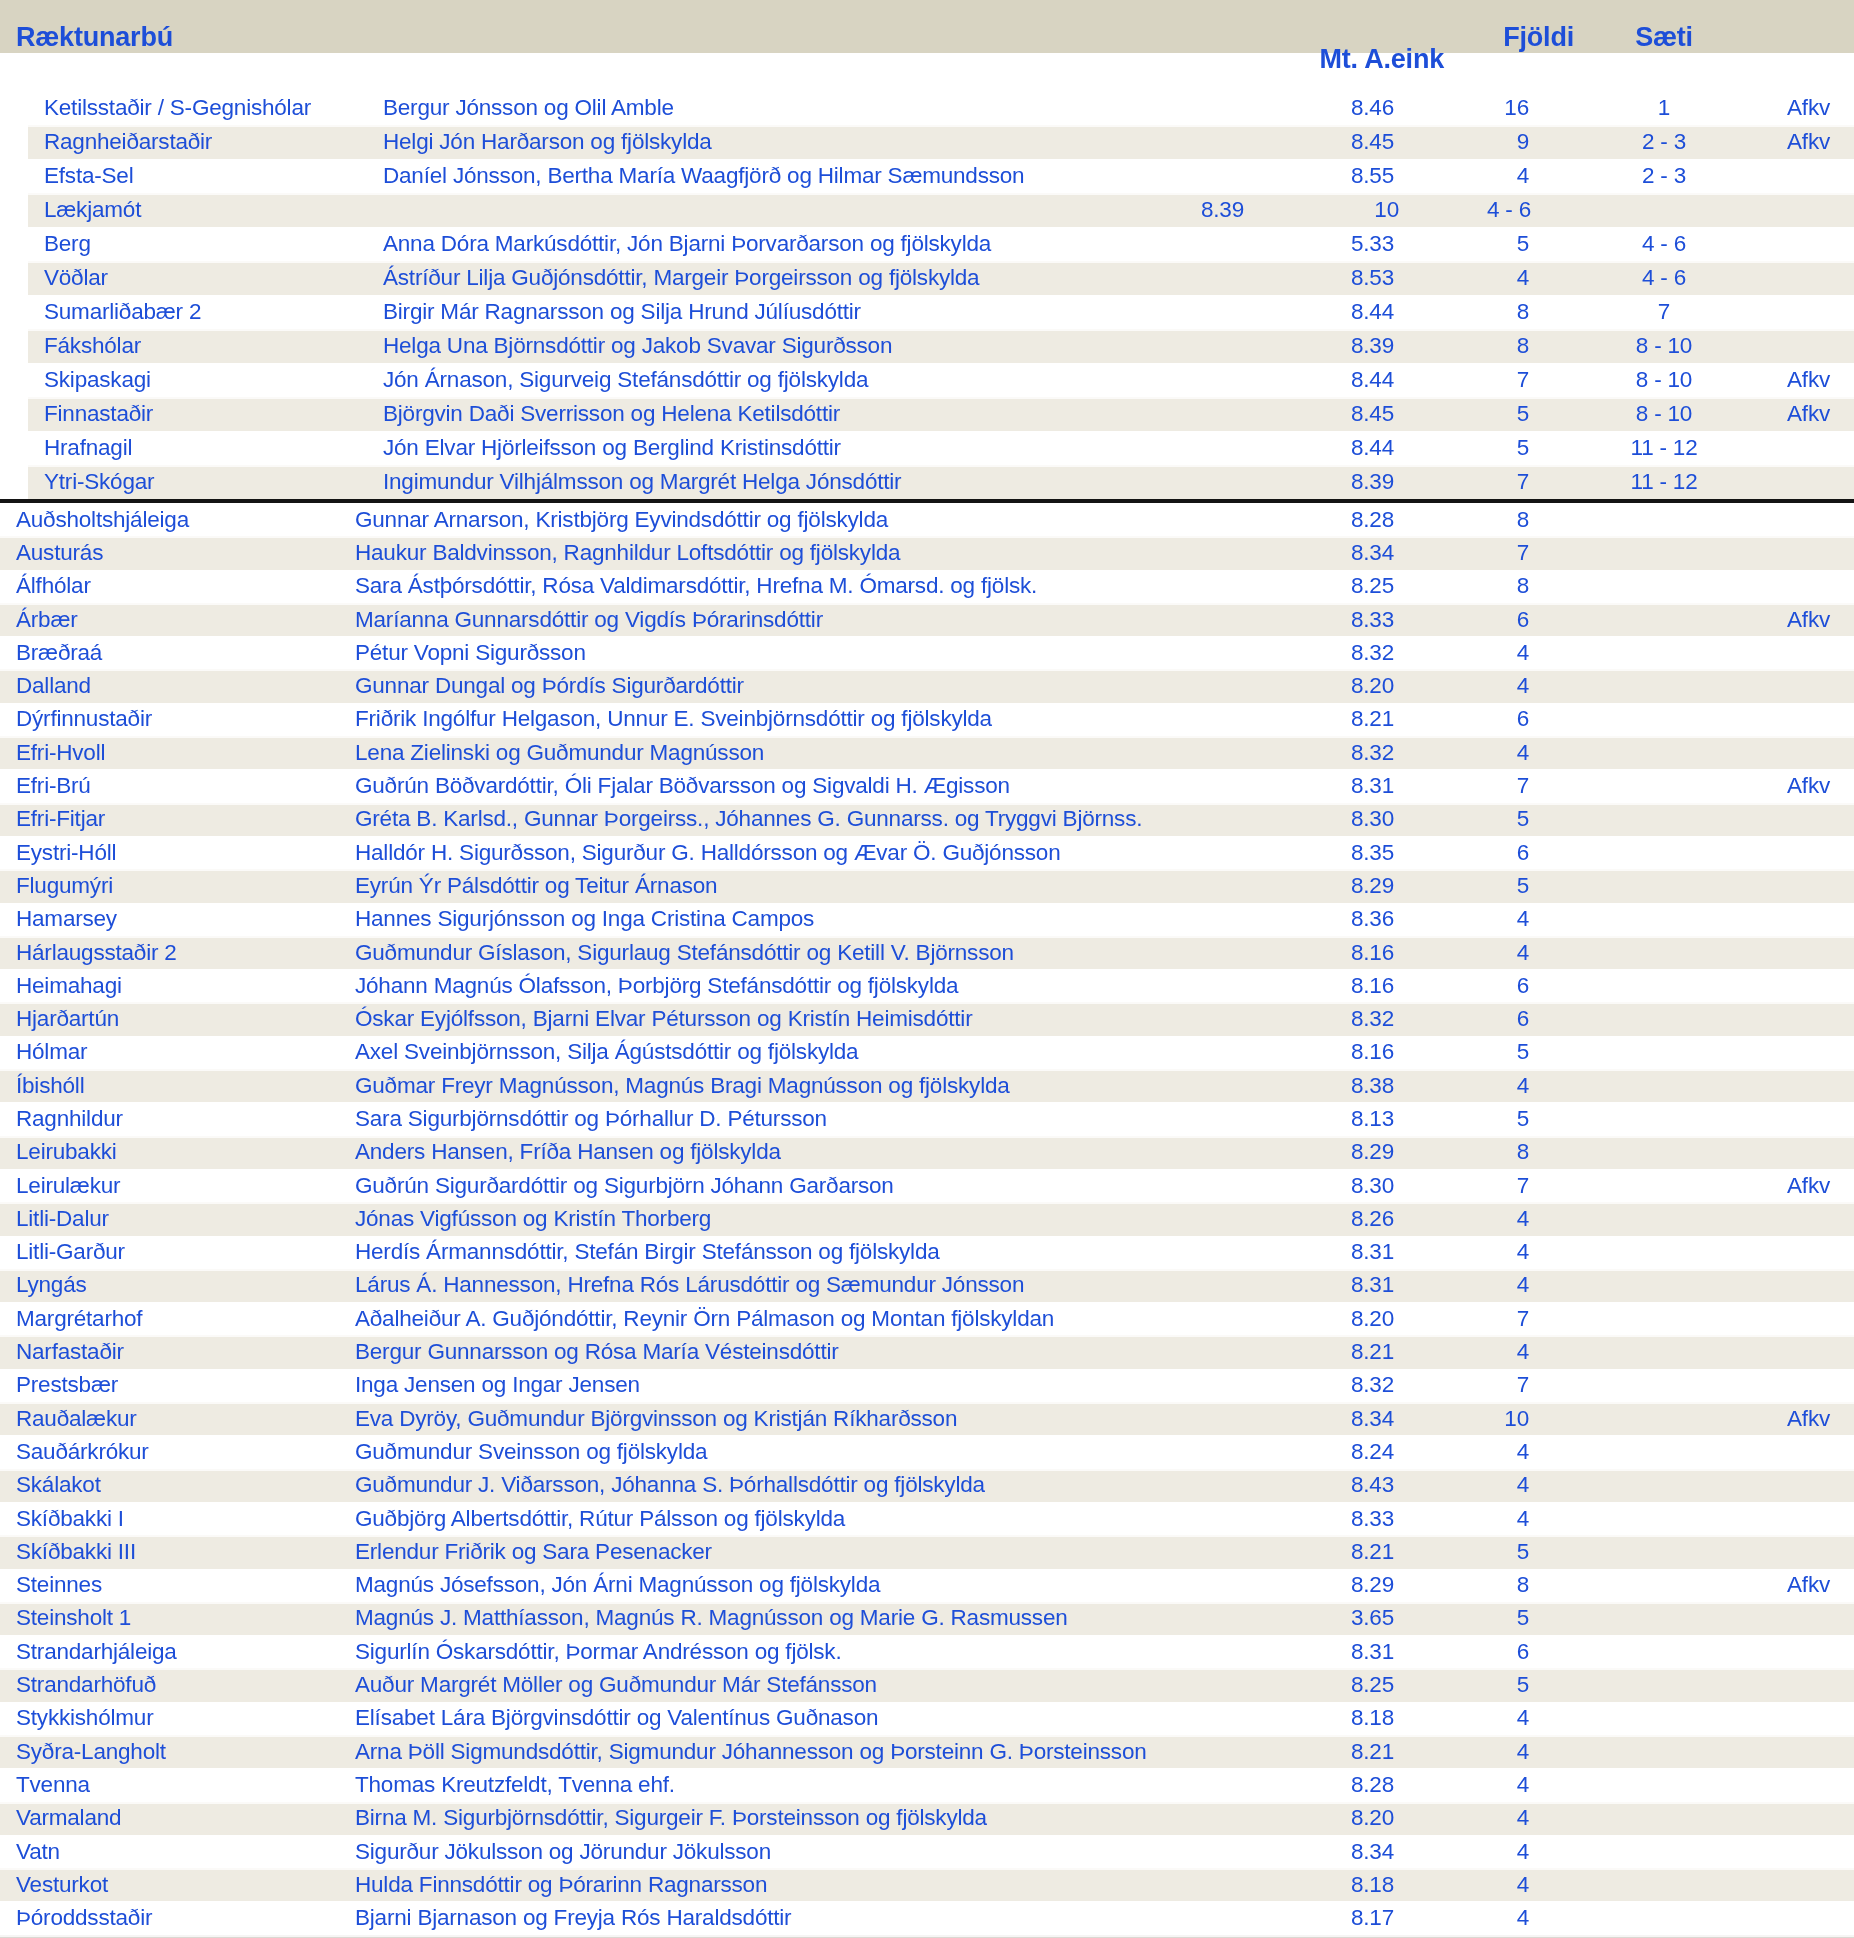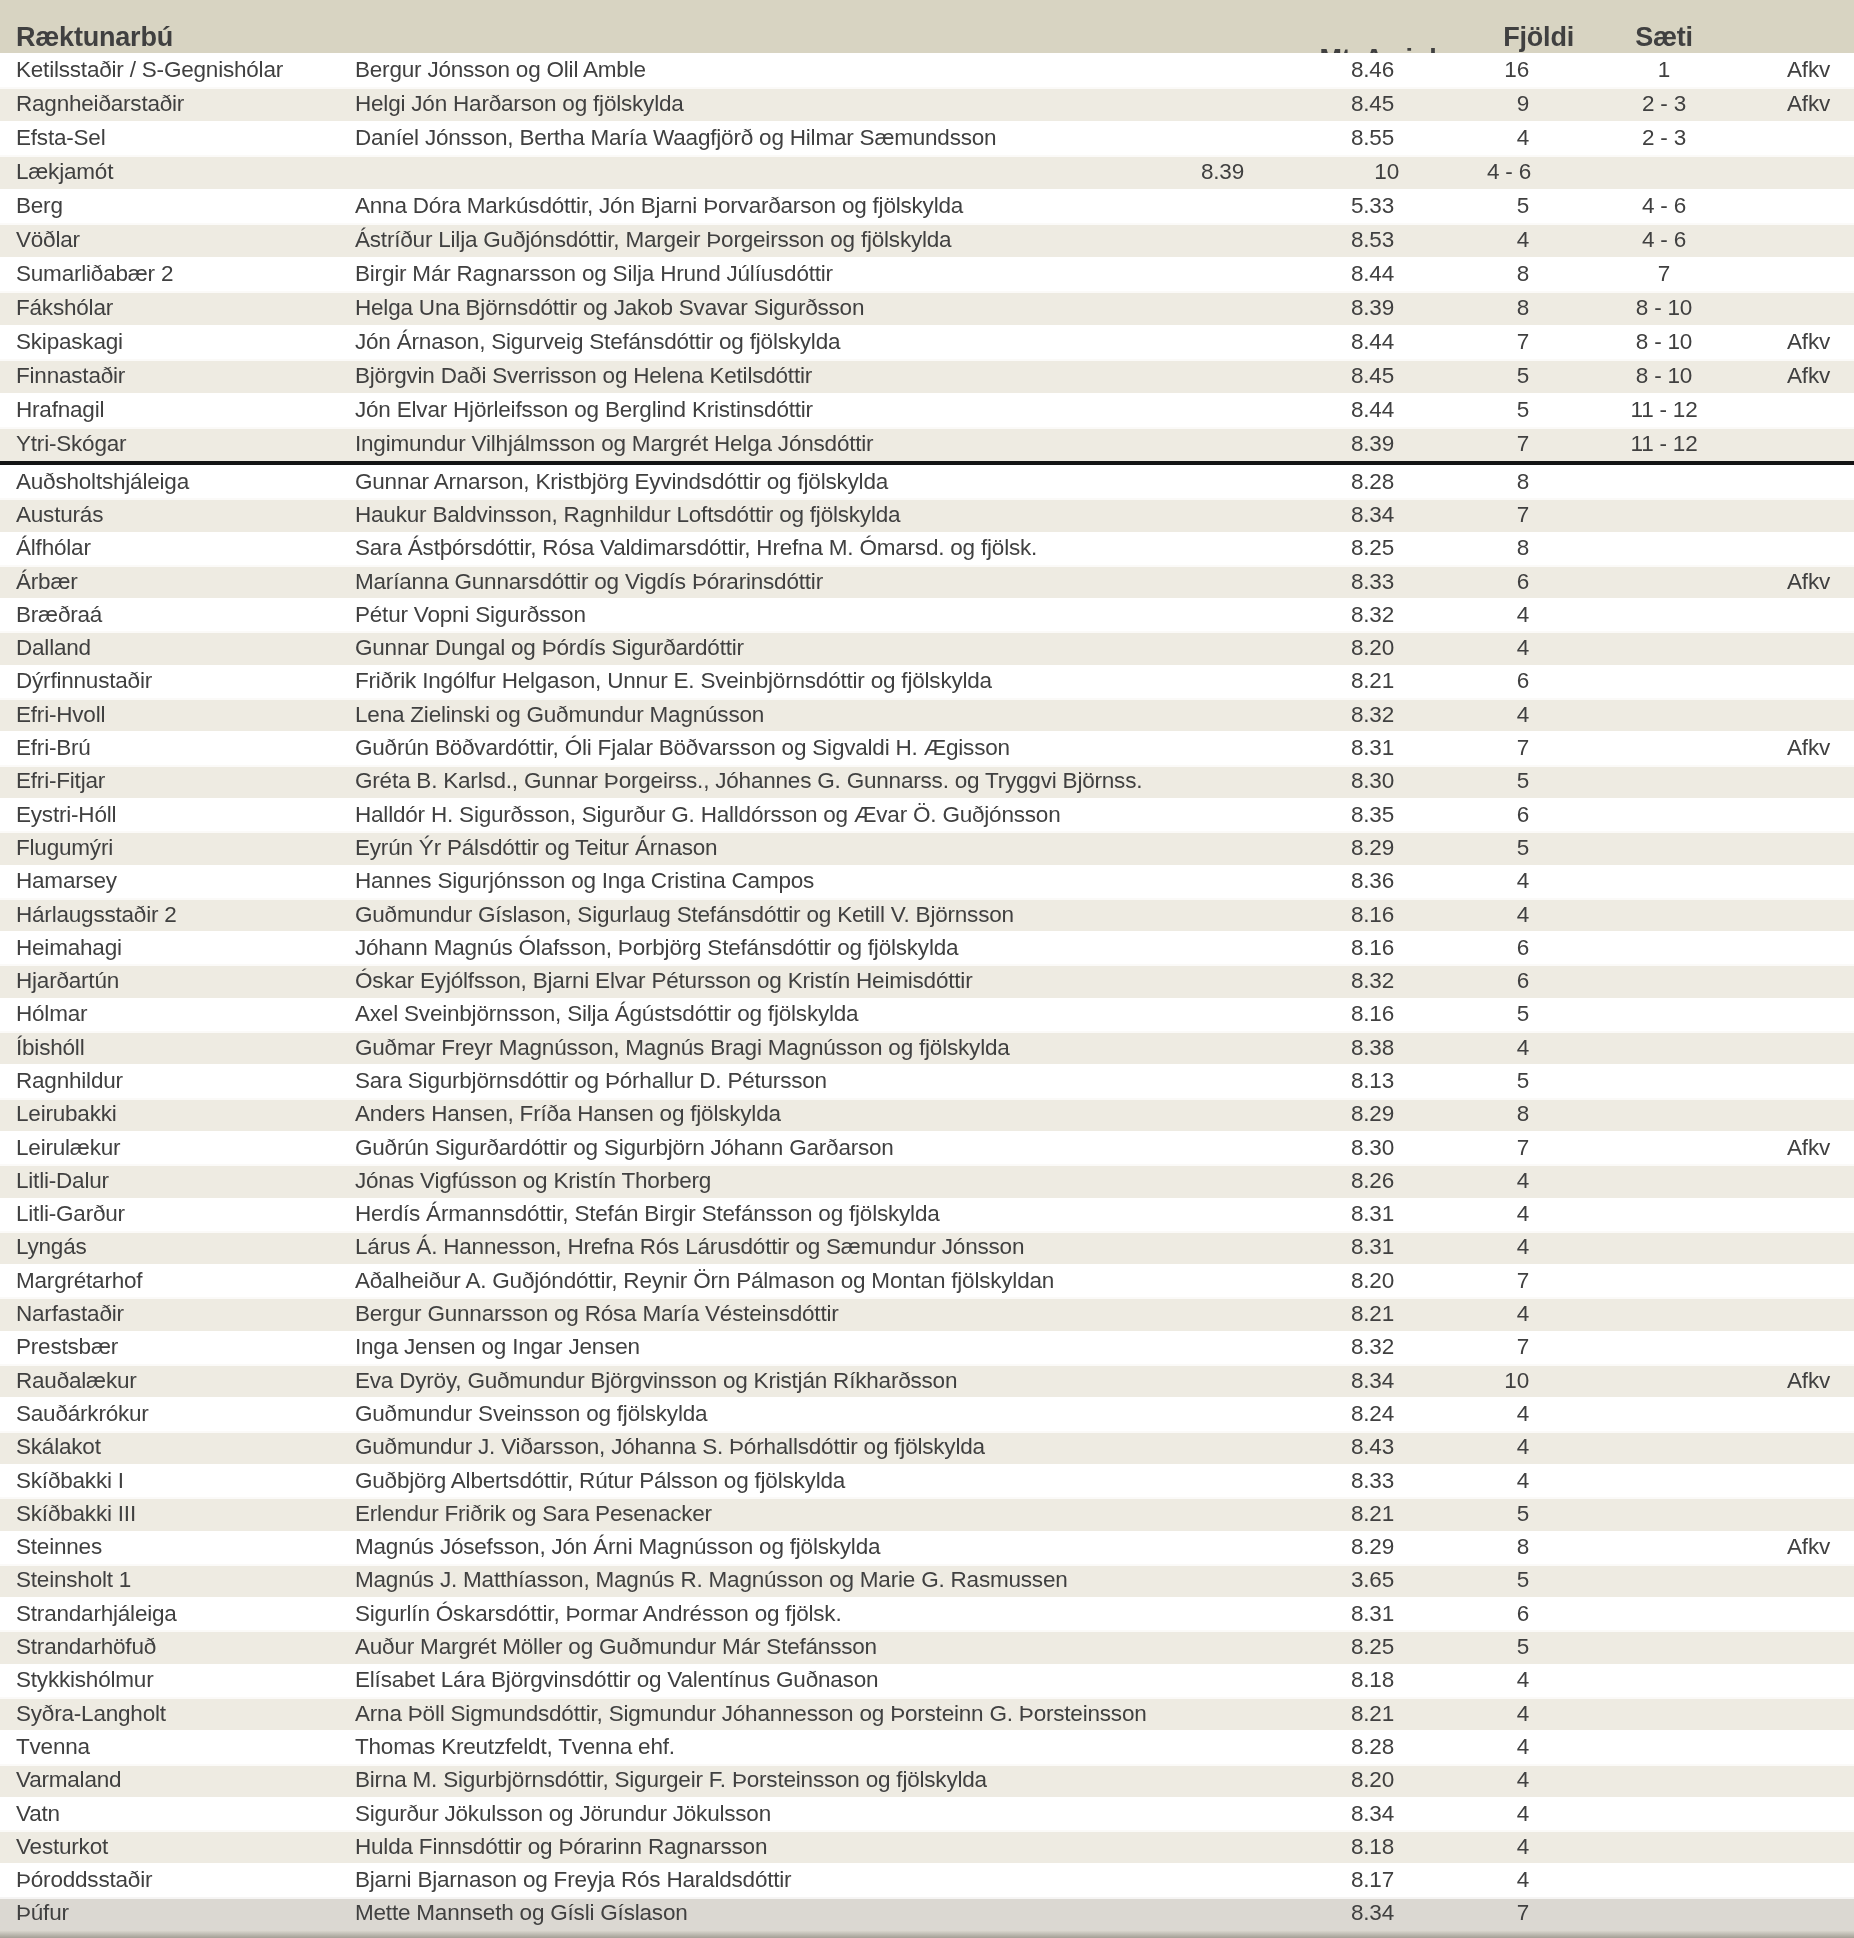--- a/index.html
+++ b/index.html
@@ -1,35 +1,35 @@
 <!DOCTYPE html>
 <html><head>
 <meta charset="utf-8">
 <style>
   html,body{margin:0;padding:0;}
   .page{
     width:1854px;height:1938px;overflow:hidden;background:#ffffff;
-    color:#404040;font-family:"Liberation Sans",sans-serif;letter-spacing:-0.2px;
-    display:flex;flex-direction:column;
+    color:#1d4ed8;font-family:"Liberation Sans",sans-serif;letter-spacing:-0.2px;
+    display:flex;flex-direction:column;gap:38px;
   }
   .grid{
     display:grid;
     grid-template-columns:355px 1fr 150px 130px 180px 100px;
     align-items:center;
   }
   .table-header{
     height:53px;flex:0 0 53px;background:#d8d4c2;
     font-weight:700;font-size:27px;
   }
   .h-farm{padding-left:16px;}
   .h-score{text-align:right;margin-top:44px;}
   .h-count{text-align:right;}
   .h-seat{text-align:center;}
   .row{font-size:22.5px;}
-  .sec0{height:34px;flex:0 0 34px;}
+  .sec0{height:34px;flex:0 0 34px;margin-left:28px;}
   .sec1{height:33.3px;flex:0 0 33.3px;}
   .white{background:#ffffff;}
   .beige{background:#eeebe2;box-shadow:inset 0 2px 0 rgba(255,255,255,0.75);}
   .last-row{background:#dbd8d2;}
   .c-farm{padding-left:16px;white-space:nowrap;overflow:hidden;}
   .c-owners{white-space:nowrap;overflow:hidden;}
   .c-score{text-align:right;padding-right:50px;}
   .c-count{text-align:right;padding-right:45px;}
   .c-seat{text-align:center;}
   .c-afkv{text-align:right;padding-right:24px;}

